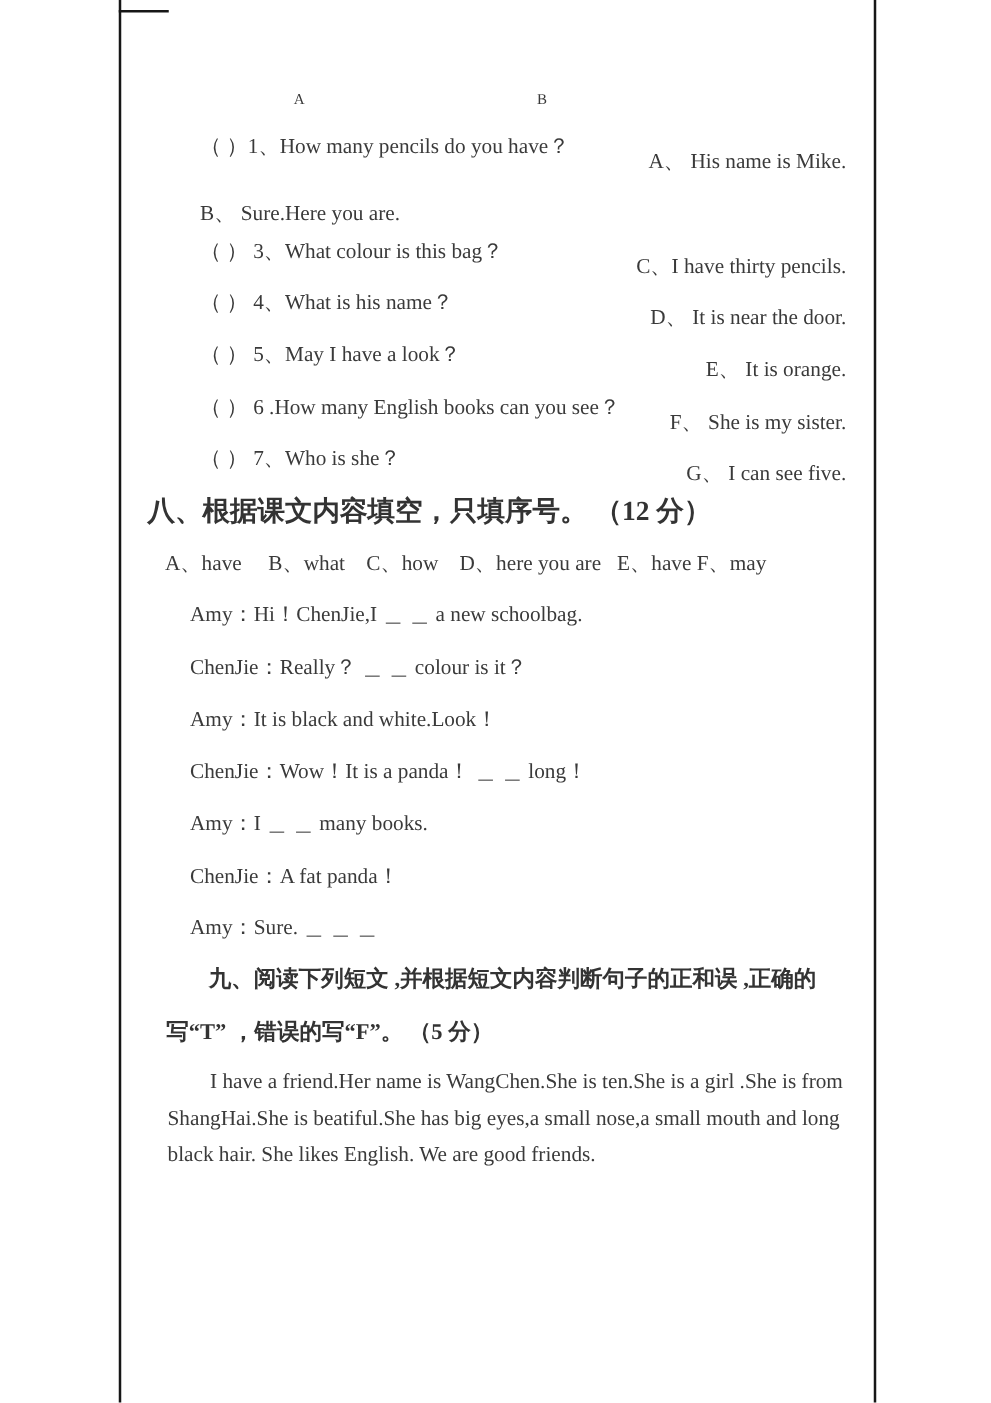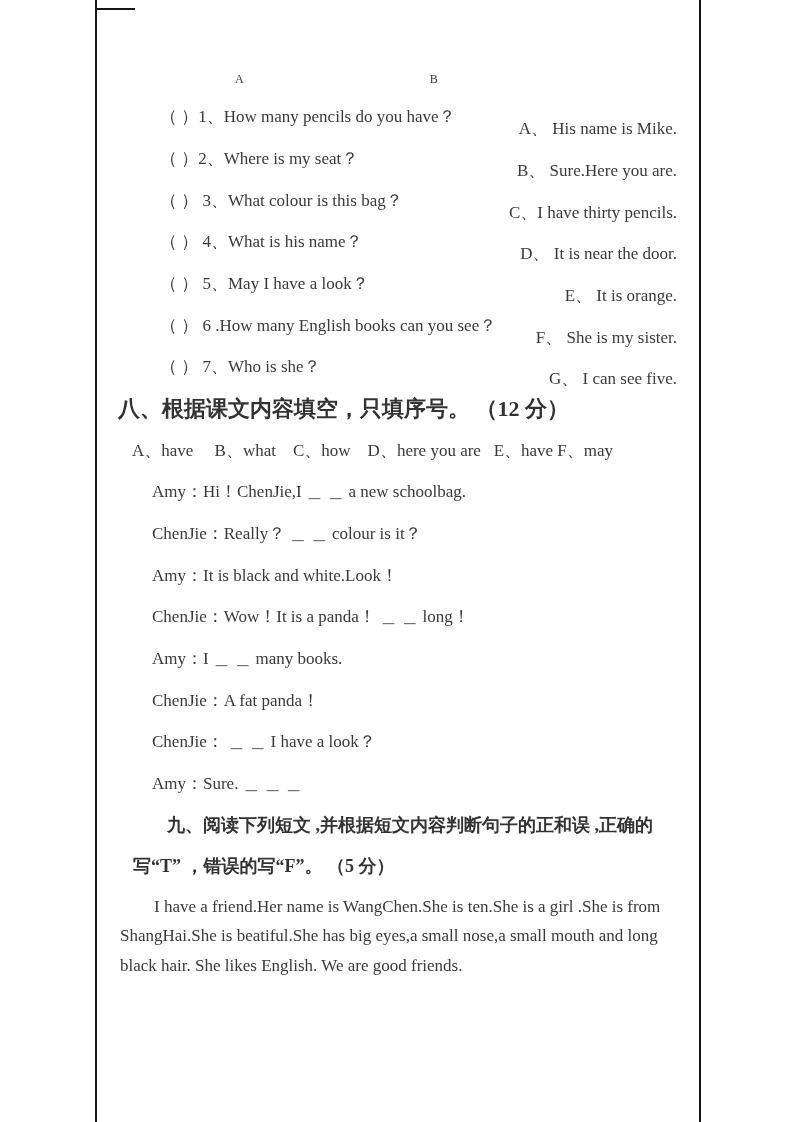--- a/index.html
+++ b/index.html
@@ -67,21 +67,21 @@
     margin-left: 37px;
     width: 564px;
     line-height: 41.5px;
     font-weight: bold;
     font-size: 18px;
     color: #333333;
     text-indent: 34px;
     white-space: pre-wrap;
   }
   .passage {
-    margin-left: 24px;
+    margin-left: 38px;
     width: 566px;
     margin-top: 4px;
     line-height: 29.5px;
     text-indent: 34px;
   }
   .tf-question {
     margin-left: 64px;
     line-height: 30px;
     white-space: pre-wrap;
   }
@@ -99,21 +99,20 @@
     <div class="col-heads">
       <span class="col-a">A</span>
       <span class="col-b">B</span>
     </div>
 
     <div class="match-row">
       <span class="q">（ ）1、How many pencils do you have？</span>
       <span class="a">A、 His name is Mike.</span>
     </div>
     <div class="match-row">
-      <span class="q">（ ）2、Where is my seat？</span>
       <span class="a">B、 Sure.Here you are.</span>
     </div>
     <div class="match-row">
       <span class="q">（ ） 3、What colour is this bag？</span>
       <span class="a">C、I have thirty pencils.</span>
     </div>
     <div class="match-row">
       <span class="q">（ ） 4、What is his name？</span>
       <span class="a">D、 It is near the door.</span>
     </div>
@@ -132,20 +131,19 @@
 
     <div class="sec-heading">八、根据课文内容填空，只填序号。 （12 分）</div>
     <div class="word-bank">A、have     B、what    C、how    D、here you are   E、have F、may</div>
 
     <div class="dialogue-line">Amy：Hi！ChenJie,I ＿ ＿ a new schoolbag.</div>
     <div class="dialogue-line">ChenJie：Really？ ＿ ＿ colour is it？</div>
     <div class="dialogue-line">Amy：It is black and white.Look！</div>
     <div class="dialogue-line">ChenJie：Wow！It is a panda！ ＿ ＿ long！</div>
     <div class="dialogue-line">Amy：I ＿ ＿ many books.</div>
     <div class="dialogue-line">ChenJie：A fat panda！</div>
-    <div class="dialogue-line">ChenJie： ＿ ＿ I have a look？</div>
     <div class="dialogue-line">Amy：Sure. ＿ ＿ ＿</div>
 
     <div class="sec9-heading">九、阅读下列短文 ,并根据短文内容判断句子的正和误 ,正确的写“T” ，错误的写“F”。 （5 分）</div>
     <div class="passage">I have a friend.Her name is WangChen.She is ten.She is a girl .She is from ShangHai.She is beatiful.She has big eyes,a small nose,a small mouth and long black hair. She likes English. We are good friends.</div>
 
   </div>
 </div>
 
 </body></html>

